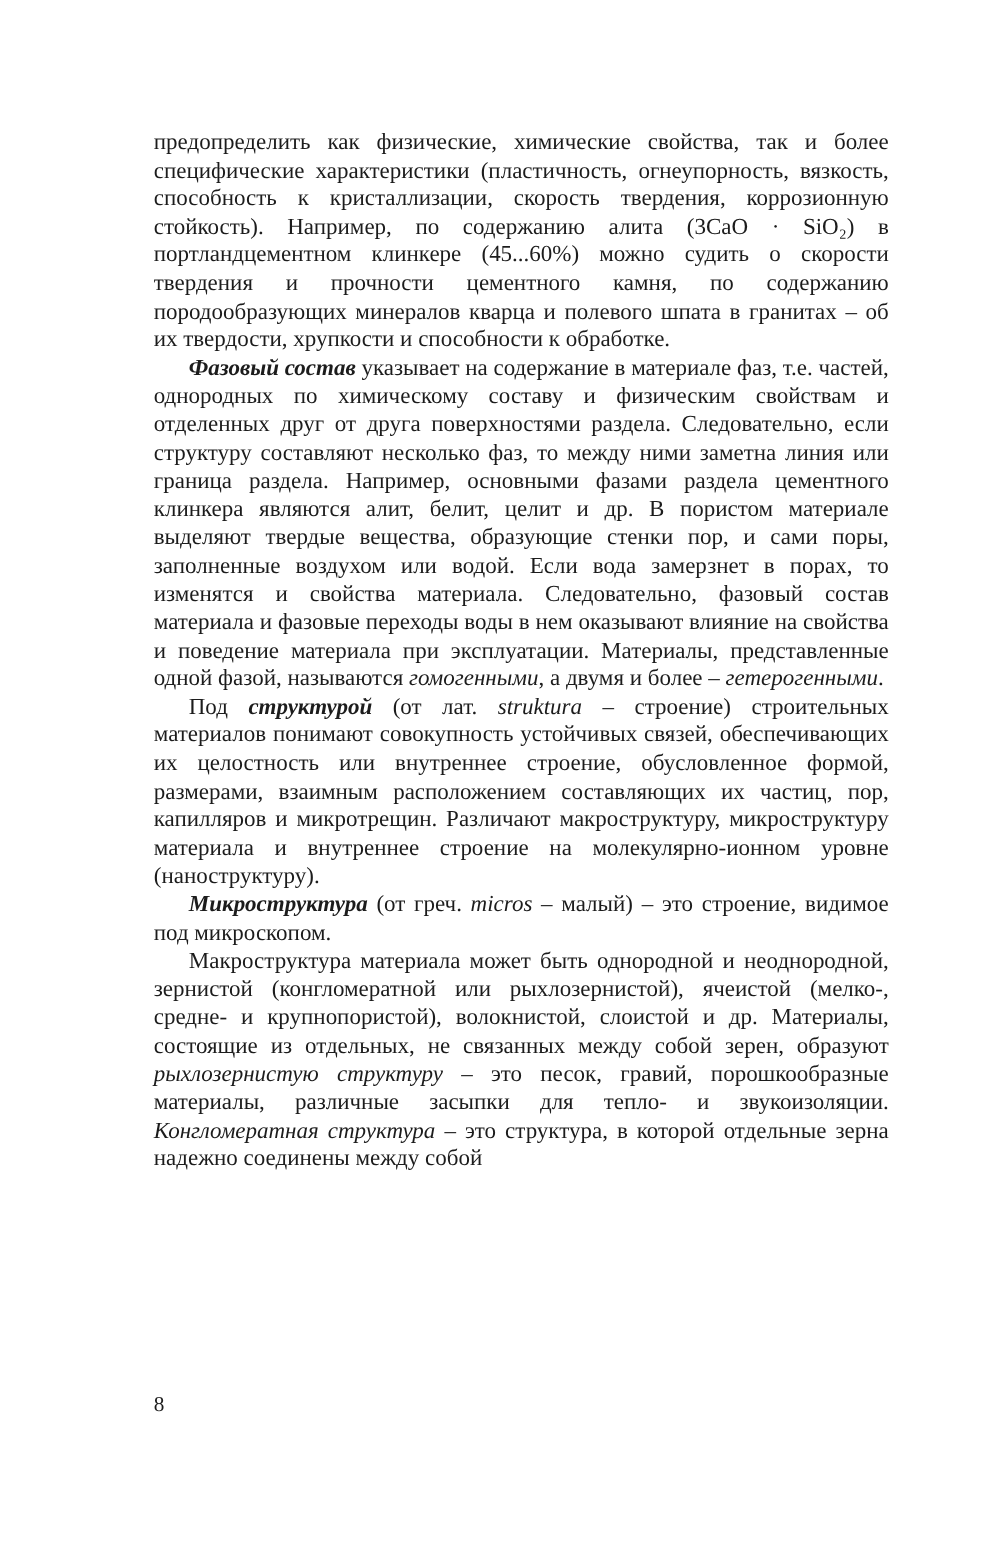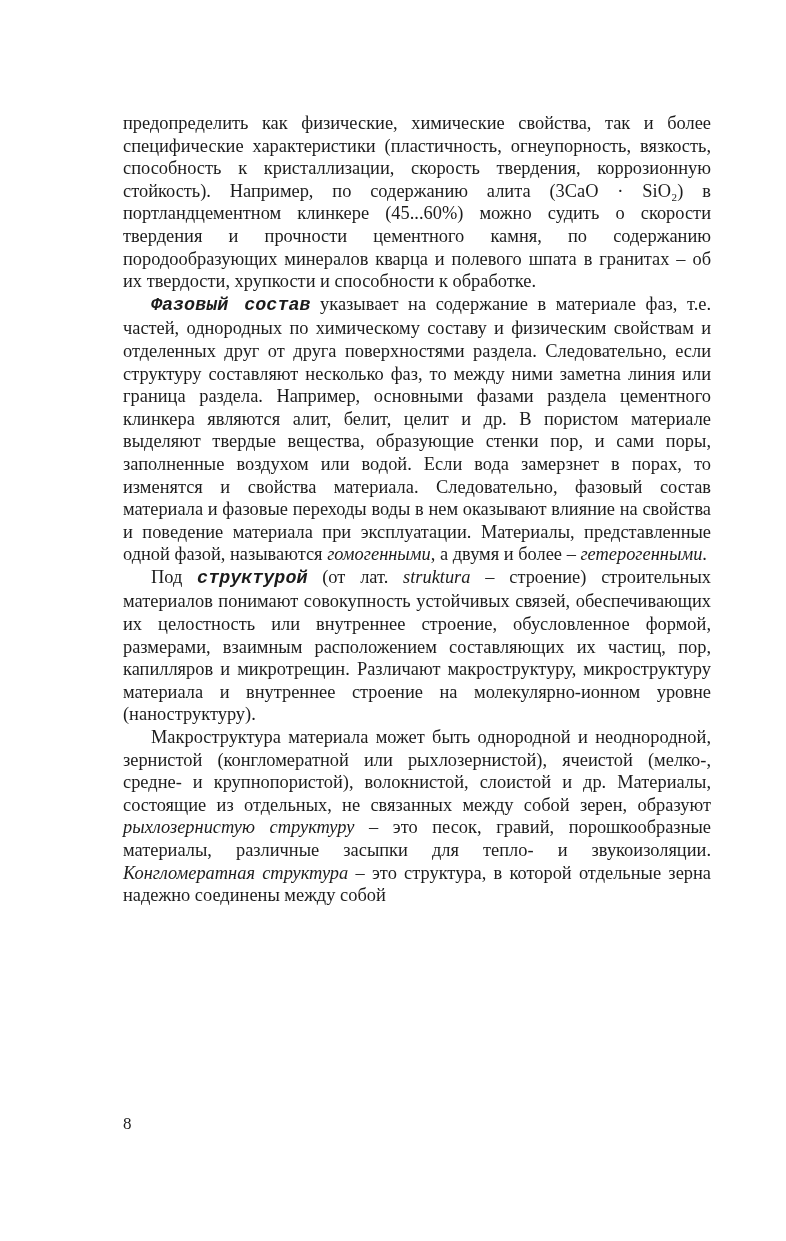--- a/index.html
+++ b/index.html
@@ -12,54 +12,54 @@
     width: 786px;
     height: 1241px;
     background: #ffffff;
     overflow: hidden;
     font-family: "Liberation Serif", "DejaVu Serif", serif;
     color: #1c1c1c;
   }
   .text-block {
     position: absolute;
     left: 123px;
-    top: 112px;
+    top: 102px;
     width: 588px;
     font-size: 18.4px;
     line-height: 22.6px;
     text-align: justify;
   }
   .para {
     margin: 0;
     padding: 0;
   }
   .para.indent {
     text-indent: 28px;
   }
   .it {
     font-style: italic;
   }
   .bi {
     font-style: italic;
     font-weight: bold;
-    font-family: Liberation Mono, monospace;
   }
   .page-number {
     position: absolute;
     left: 123px;
     top: 1114px;
     font-size: 17px;
     line-height: 20px;
     color: #1c1c1c;
   }
 </style>
 </head>
 <body>
 
 <div class="page">
   <div class="text-block">
       <p class="para"><span>предопределить как физические, химические свойства, так и более специфические характеристики (пластичность, огнеупорность, вязкость, способность к кристаллизации, скорость твердения, коррозионную стойкость). Например, по содержанию алита (3CaO · SiO₂) в портландцементном клинкере (45...60%) можно судить о скорости твердения и прочности цементного камня, по содержанию породообразующих минералов кварца и полевого шпата в гранитах – об их твердости, хрупкости и способности к обработке.</span></p>
       <p class="para indent"><span class="bi">Фазовый состав</span><span> указывает на содержание в материале фаз, т.е. частей, однородных по химическому составу и физическим свойствам и отделенных друг от друга поверхностями раздела. Следовательно, если структуру составляют несколько фаз, то между ними заметна линия или граница раздела. Например, основными фазами раздела цементного клинкера являются алит, белит, целит и др. В пористом материале выделяют твердые вещества, образующие стенки пор, и сами поры, заполненные воздухом или водой. Если вода замерзнет в порах, то изменятся и свойства материала. Следовательно, фазовый состав материала и фазовые переходы воды в нем оказывают влияние на свойства и поведение материала при эксплуатации. Материалы, представленные одной фазой, называются </span><span class="it">гомогенными</span><span>, а двумя и более – </span><span class="it">гетерогенными</span><span>.</span></p>
       <p class="para indent"><span>Под </span><span class="bi">структурой</span><span> (от лат. </span><span class="it">struktura</span><span> – строение) строительных материалов понимают совокупность устойчивых связей, обеспечивающих их целостность или внутреннее строение, обусловленное формой, размерами, взаимным расположением составляющих их частиц, пор, капилляров и микротрещин. Различают макроструктуру, микроструктуру материала и внутреннее строение на молекулярно-ионном уровне (наноструктуру).</span></p>
+      <p class="para indent"><span class="bi">Микроструктура</span><span> (от греч. </span><span class="it">micros</span><span> – малый) – это строение, видимое под микроскопом.</span></p>
       <p class="para indent"><span>Макроструктура материала может быть однородной и неоднородной, зернистой (конгломератной или рыхлозернистой), ячеистой (мелко-, средне- и крупнопористой), волокнистой, слоистой и др. Материалы, состоящие из отдельных, не связанных между собой зерен, образуют </span><span class="it">рыхлозернистую структуру</span><span> – это песок, гравий, порошкообразные материалы, различные засыпки для тепло- и звукоизоляции. </span><span class="it">Конгломератная структура</span><span> – это структура, в которой отдельные зерна надежно соединены между собой</span></p>
     </div>
   <div class="page-number">8</div>
 </div>
 
 </body></html>

